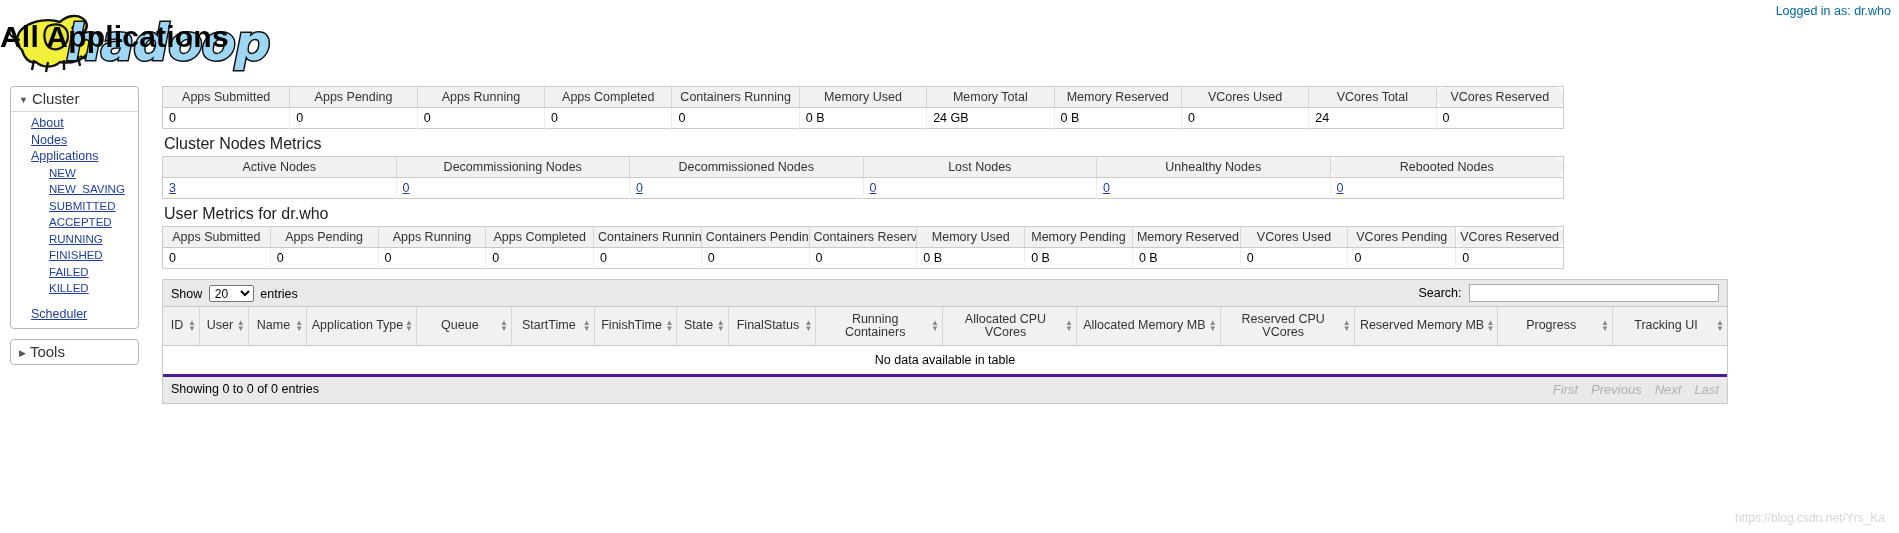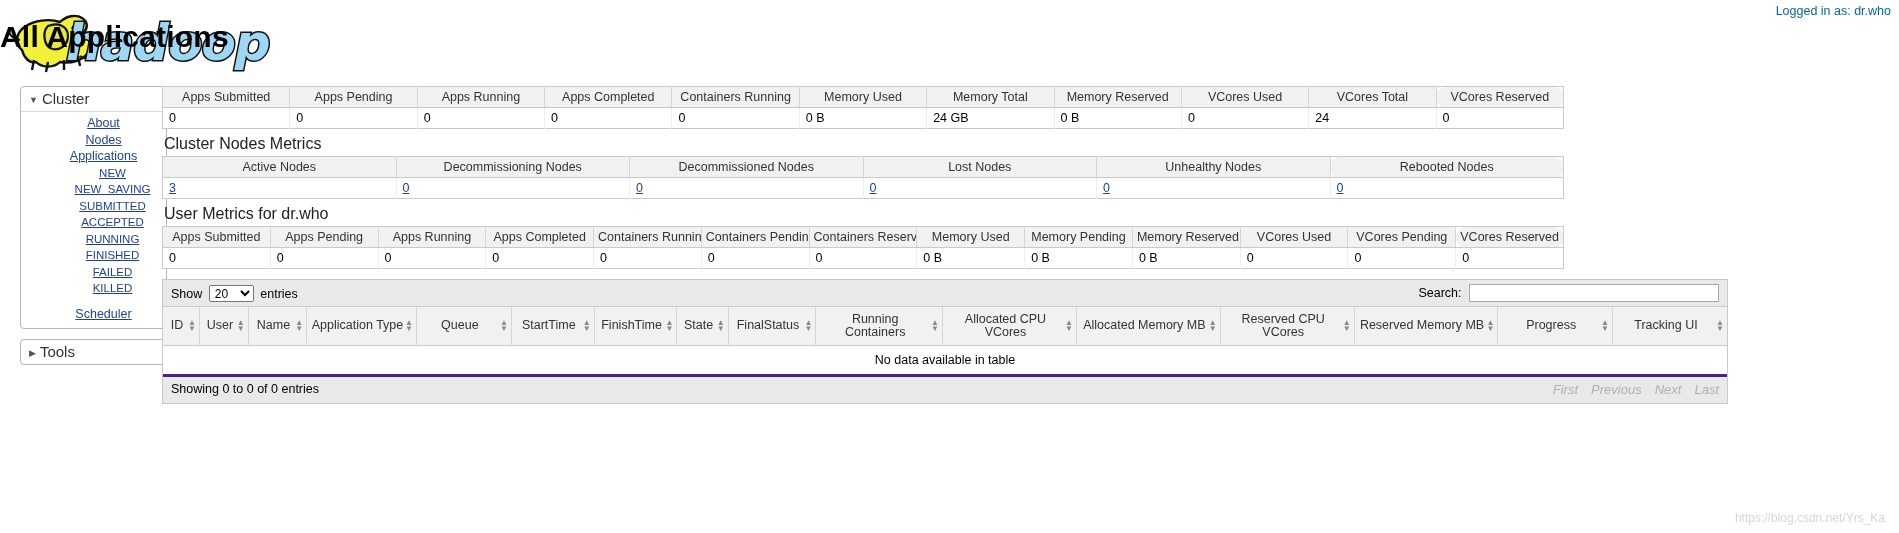--- a/index.html
+++ b/index.html
@@ -19,35 +19,35 @@
   #page-title {
     position:absolute; left:0; right:0; top:20px;
     font-size:30px; font-weight:bold;
     letter-spacing:.2px;
   }
   #loginbar {
     position:absolute; right:8px; top:4px;
     font-size:12.5px; color:#0369a1;
   }
   
-  #sidebar { position:absolute; left:20px; top:86px; width:147px; }
+  #sidebar { position:absolute; left:10px; top:86px; width:129px; }
   .nav-box {
     border:1px solid #b8b8b8; border-radius:4px;
     background:#fff; margin-bottom:10px;
   }
   .nav-head {
     padding:3px 6px 4px 8px;
     font-size:15px; color:#333;
     border-bottom:1px solid #d8d8d8;
   }
   .nav-head.plain { border-bottom:none; }
   .tri { display:inline-block; font-size:9px; color:#555; vertical-align:middle; margin-right:4px;}
   .nav-body { padding:3px 0 6px 0; }
   .nav-body ul { list-style:none; margin:0; padding:0 0 0 20px; }
-  .nav-body li { margin:0; line-height:15.5px;text-align:center; }
+  .nav-body li { margin:0; line-height:15.5px; }
   .nav-body ul ul { padding-left:18px; }
   .nav-link { color:#1f3f9e; text-decoration:underline; font-size:12.5px; cursor:pointer; }
   .nav-link.small { font-size:11.5px; }
   .nav-gap { height:9px; }
   
   #main { position:absolute; left:162px; top:86px; right:0px; }
   .section-title { font-size:16px; color:#222; margin:0 0 3px 2px; font-weight:normal; }
   .metrics-wrap { width:1402px; margin-bottom:6px; }
   table.metrics {
     width:100%; border-collapse:collapse;

